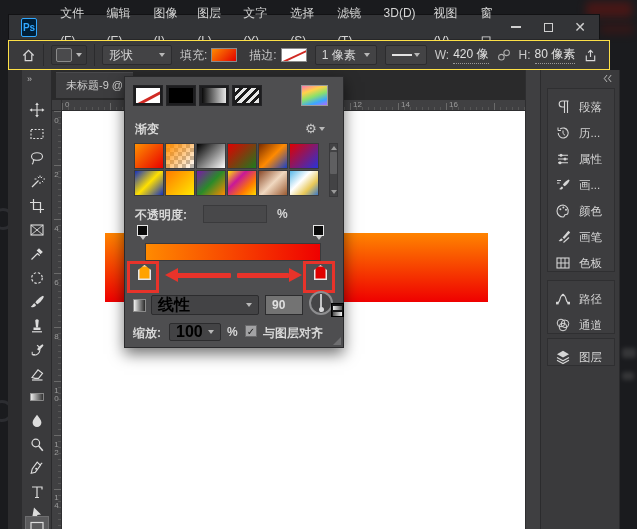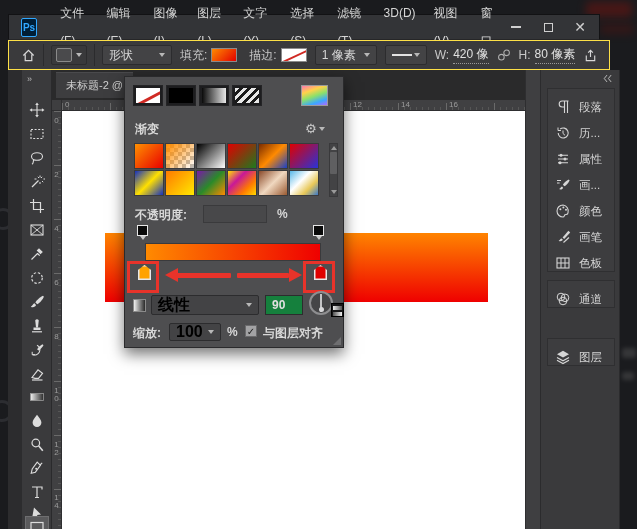--- a/index.html
+++ b/index.html
@@ -94,21 +94,21 @@
   .opacity-input{position:absolute;left:78px;top:128px;width:64px;height:18px;background:#48484a;border:1px solid #3a3a3c;}
   .op-stop{position:absolute;top:148px;width:11px;height:11px;background:#0a0a0a;border:1.5px solid #e6e6e6;}
   .op-stop::after{content:"";position:absolute;left:1.5px;top:10px;width:0;height:0;border-left:3.5px solid transparent;border-right:3.5px solid transparent;border-top:4px solid #c8c8c8;}
   .grad-bar{position:absolute;left:20px;top:166px;width:176px;height:18px;border:1px solid #3a3a3c;}
   .col-stop{position:absolute;top:188px;width:13px;height:15px;clip-path:polygon(50% 0,100% 34%,100% 100%,0 100%,0 34%);box-shadow:inset 0 0 0 1.5px #e8e8e8;}
   .anno-box{position:absolute;width:32px;height:32px;border:3px solid #e8332a;}
   .anno-bar{position:absolute;height:5px;background:#e8332a;border-radius:1px;}
   .anno-head{position:absolute;width:0;height:0;border-top:7px solid transparent;border-bottom:7px solid transparent;}
   .mini-grad{position:absolute;left:8px;top:222px;width:13px;height:13px;border:1px solid #8a8a8a;background:linear-gradient(90deg,#f0f0f0,#2a2a2a);}
   .style-sel{position:absolute;left:26px;top:218px;width:108px;}
-  .angle-input{position:absolute;left:140px;top:218px;width:38px;height:20px;background:#15803d;border:1px solid #2c2c2e;color:#e0e0e0;font-size:12px;display:flex;align-items:center;padding-left:6px;}
+  .angle-input{position:absolute;left:140px;top:218px;width:38px;height:20px;background:#737373;border:1px solid #2c2c2e;color:#e0e0e0;font-size:12px;display:flex;align-items:center;padding-left:6px;}
   .dial{position:absolute;left:184px;top:214px;width:24px;height:24px;border:2px solid #8e8e90;border-radius:50%;background:#454547;}
   .dial::after{content:"";position:absolute;left:9px;top:1px;width:2px;height:18px;background:#c4c4c6;}
   .dial::before{content:"";position:absolute;left:7.5px;top:14px;width:5px;height:5px;background:#d8d8da;border-radius:50%;z-index:1;}
   .rev-icon{position:absolute;left:206px;top:226px;width:13px;height:14px;background:#161617;border:1px solid #000;
     background-image:linear-gradient(90deg,#eee,#555),linear-gradient(90deg,#555,#eee);background-size:9px 4px,9px 4px;background-position:1px 2px,1px 8px;background-repeat:no-repeat;}
   .scale-sel{position:absolute;left:44px;top:246px;width:52px;height:18px;}
   .checkbox{position:absolute;left:120px;top:248px;width:12px;height:12px;background:#a2a2a4;border:1px solid #6a6a6c;color:#1c1c1c;font-size:10px;line-height:11px;text-align:center;}
   .grip{position:absolute;right:2px;bottom:2px;width:0;height:0;border-left:8px solid transparent;border-bottom:8px solid #6e6e70;}
 
   
@@ -355,21 +355,21 @@
         <span>
           <svg width="16" height="16" viewBox="0 0 16 16">
             <rect x="2" y="3.5" width="12" height="9" fill="none" stroke="#dcdcdc" stroke-width="1.2"></rect>
           </svg>
         </span>
       </div>
     </div>
 
   <div class="abs tabbar">
     <div class="doc-tab">
-      <span>未标题-2 @</span>
+      <span>未标题-9 @</span>
     </div>
   </div>
   <div class="abs ruler-corner"></div>
   <div class="abs ruler-top" id="ruler-top">
       <span class="ruler-num" style="left: 3px; top: 1px;">0</span>
       <span class="ruler-num" style="left: 291px; top: 1px;">12</span>
       <span class="ruler-num" style="left: 339px; top: 1px;">14</span>
       <span class="ruler-num" style="left: 387px; top: 1px;">16</span>
     </div>
   <div class="abs ruler-left" id="ruler-left">
@@ -540,20 +540,31 @@
               <path d="M2 8h12M6 3v10M10 3v10" stroke="#d6d6d6" stroke-width="1"></path>
             </svg>
           </span>
           <span class="lbl">色板</span>
         </div>
       </div>
       <div class="dock-group" style="top: 210px;">
         <div class="dock-item">
           <span>
             <svg width="16" height="16" viewBox="0 0 16 16">
+              <path d="M2 12c4 0 2-8 6-8s2 8 6 8" fill="none" stroke="#d6d6d6" stroke-width="1.1"></path>
+              <rect x="1" y="10.8" width="2.6" height="2.6" fill="#d6d6d6"></rect>
+              <rect x="12.4" y="10.8" width="2.6" height="2.6" fill="#d6d6d6"></rect>
+              <circle cx="8" cy="4" r="1.3" fill="#d6d6d6"></circle>
+            </svg>
+          </span>
+          <span class="lbl">路径</span>
+        </div>
+        <div class="dock-item">
+          <span>
+            <svg width="16" height="16" viewBox="0 0 16 16">
               <circle cx="6" cy="6" r="3.8" fill="none" stroke="#d6d6d6" stroke-width="1"></circle>
               <circle cx="10" cy="6.8" r="3.8" fill="none" stroke="#d6d6d6" stroke-width="1"></circle>
               <circle cx="8" cy="10" r="3.8" fill="none" stroke="#d6d6d6" stroke-width="1"></circle>
             </svg>
           </span>
           <span class="lbl">通道</span>
         </div>
       </div>
       <div class="dock-group" style="top: 268px;">
         <div class="dock-item">

